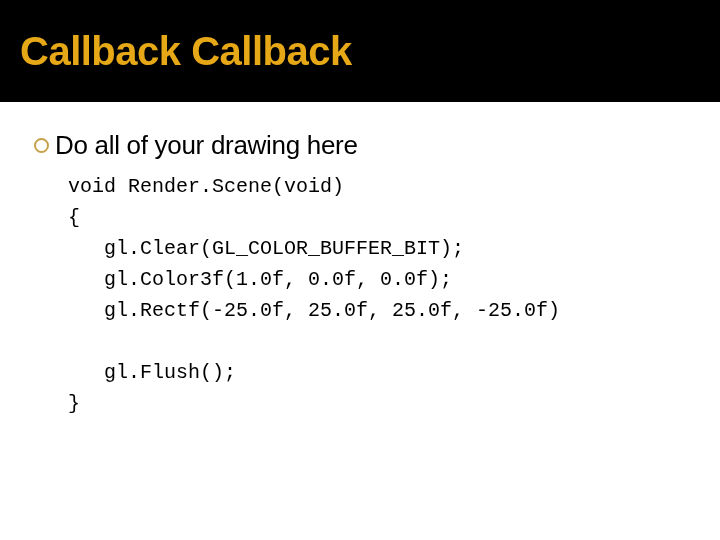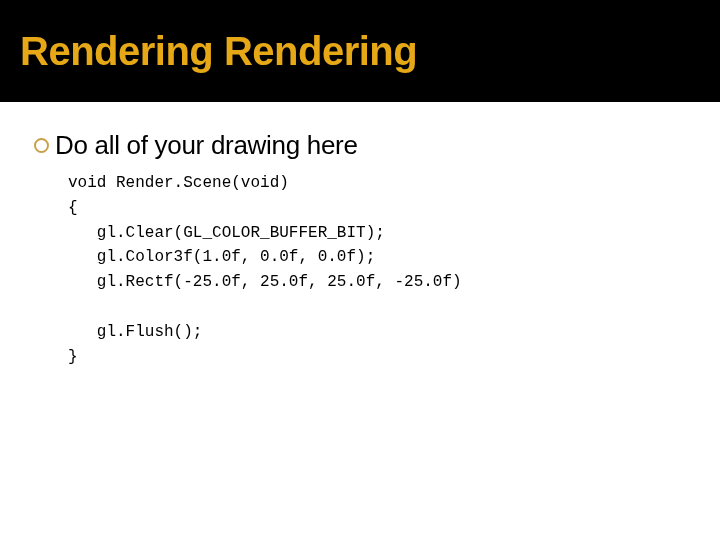--- a/index.html
+++ b/index.html
@@ -3,27 +3,27 @@
 <meta charset="utf-8">
 <style>
   html,body{margin:0;padding:0}
   body{width:720px;height:540px;background:#fff;font-family:"Segoe UI",Arial,sans-serif;overflow:hidden}
   .title-bar{background:#000;height:102px;padding:0 20px;display:flex;align-items:center}
   .title-bar h1{margin:0;color:#e6a817;font-size:40px;font-weight:700;letter-spacing:-0.5px}
   .content{padding:28px 16px 0 34px}
   .bullet-row{display:flex;align-items:flex-start;gap:6px;margin-bottom:10px}
   .bullet{width:15px;height:15px;border:2px solid #c7a14a;border-radius:50%;flex:0 0 auto;margin-top:8px;box-sizing:border-box}
   .bullet-text{font-size:26px;color:#000;letter-spacing:-0.3px}
-  .code{font-family:"Courier New",monospace;font-size:16px;color:#000;white-space:pre;line-height:1.55;margin-left:34px;margin-top:4px}
+  .code{font-family:"Courier New",monospace;font-size:20px;color:#000;white-space:pre;line-height:1.55;margin-left:34px;margin-top:4px}
 </style>
 </head>
 <body>
 
 <div class="title-bar">
-  <h1>Rendering Rendering</h1>
+  <h1>Callback Callback</h1>
 </div>
 
 <div class="content">
   <div class="bullet-row">
     <span class="bullet"></span>
     <span class="bullet-text">Do all of your drawing here</span>
   </div>
   <div class="code"><span>void Render.Scene(void)</span>
 <span>{</span>
 <span>   gl.Clear(GL_COLOR_BUFFER_BIT);</span>

